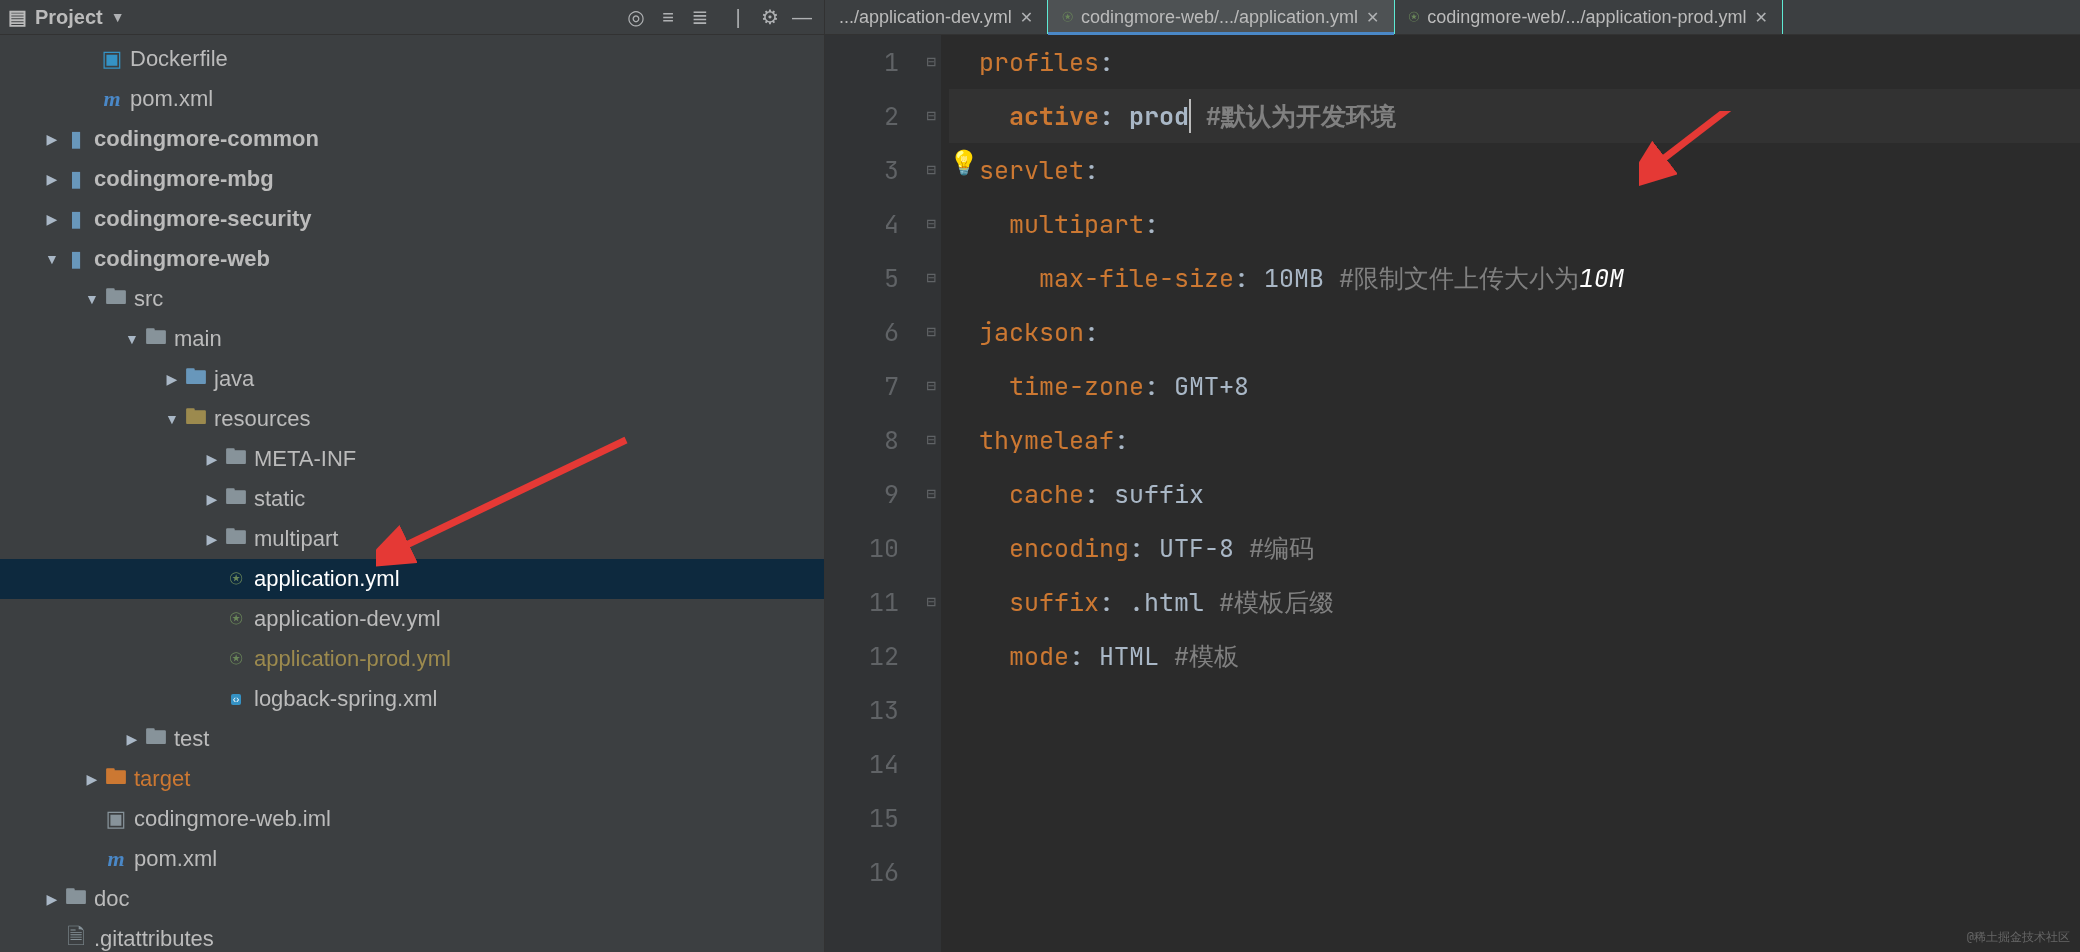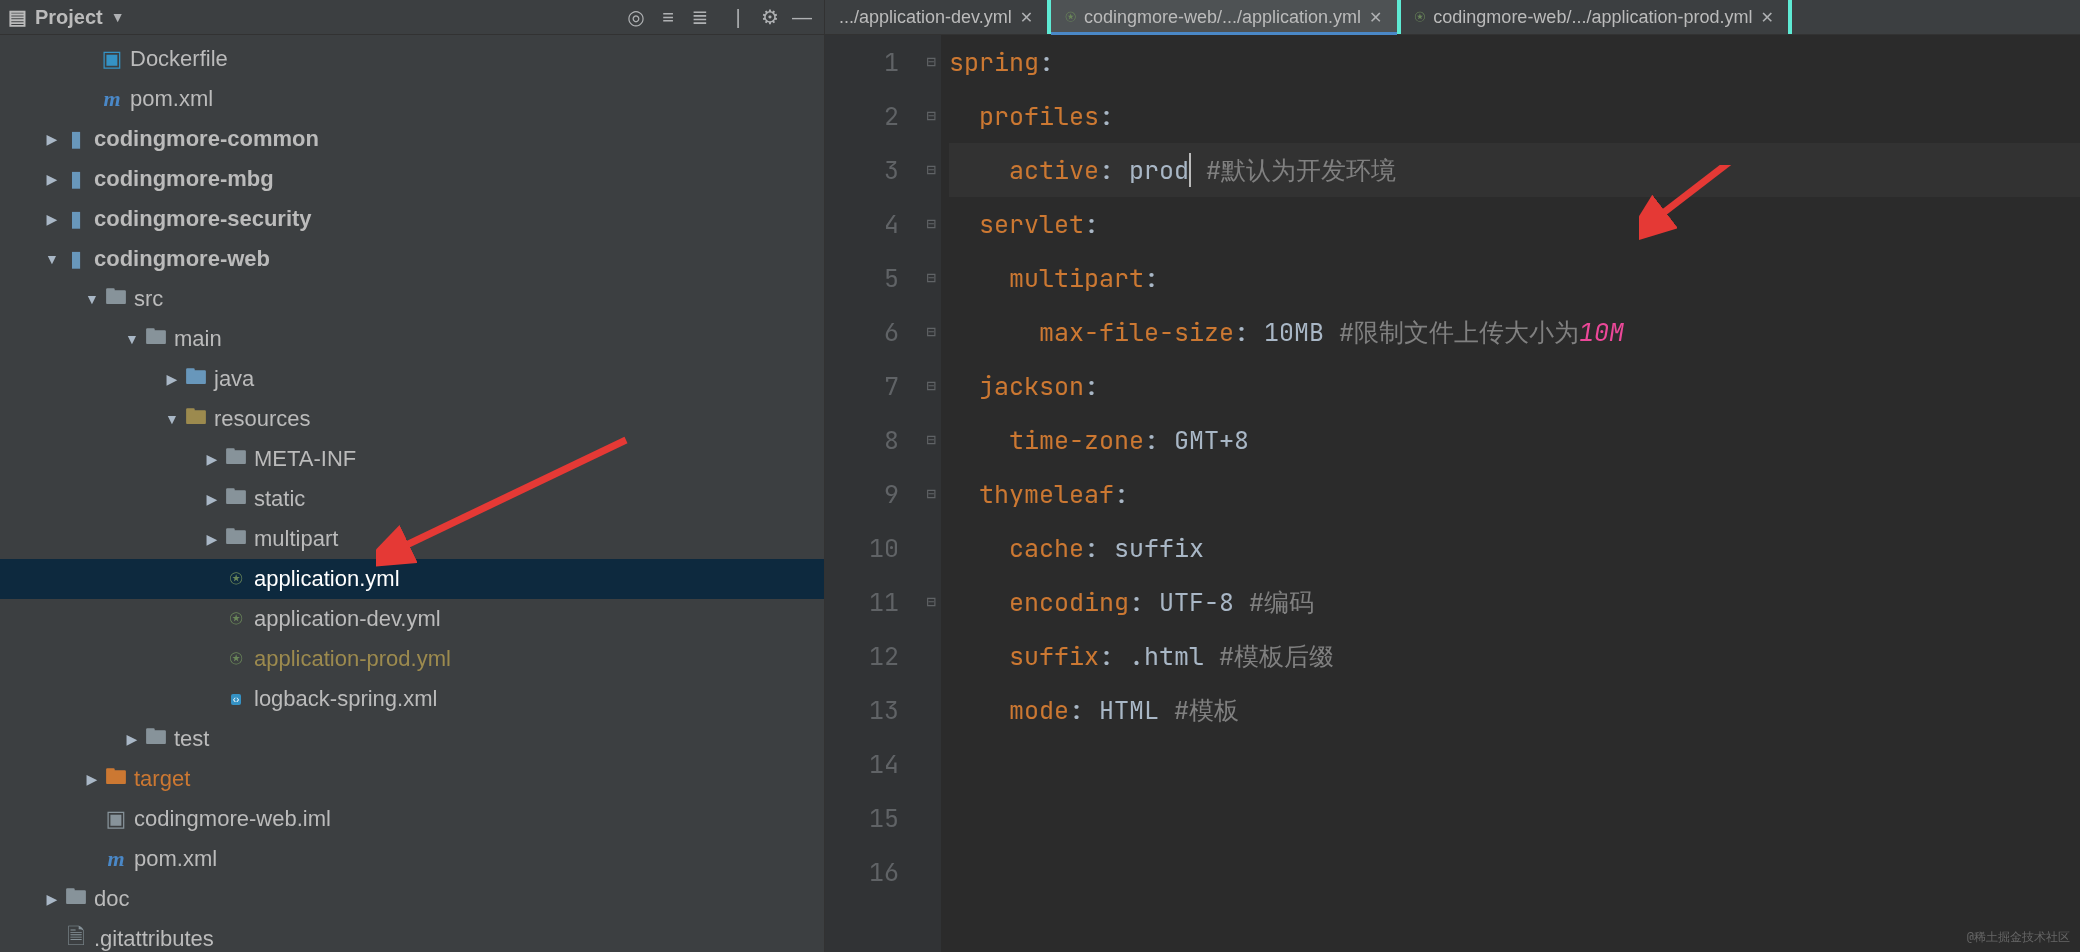--- a/index.html
+++ b/index.html
@@ -94,21 +94,21 @@
     height: 35px;
     display:flex;
     background:#3C3F41;
     border-bottom:1px solid #323232;
   }
   .tab {
     display:flex; align-items:center; gap:8px;
     padding:0 14px;
     color:#BBBBBB;
     font-size:18px;
-    border-right:4px solid #5eead4;
+    border-right:1px solid #5eead4;
     position:relative;
   }
   .tab.active {
     background:#4E5254;
     color:#BBBBBB;
   }
   .tab.active::after{
     content:""; position:absolute; left:0; right:0; bottom:-1px; height:3px; background:#4A88C7;
   }
   .tab .close { color:#AFB1B3; font-size:16px; }
@@ -131,31 +131,31 @@
   .fold-gutter .fm{ text-align:center; color:#606366; font-size:16px;}
   .code {
     flex:1; padding-left:8px; position:relative;
   }
   .code .line { height:54px; line-height:54px; white-space:pre; }
   .line.hl { background:#323232; }
   .k { color:#CC7832; }   
   .c { color:#A9B7C6; }   
   .v { color:#A9B7C6; }   
   .cm{ color:#808080; }   
-  .cmit{ color:#ec4899; font-style:italic; } 
+  .cmit{ color:#ffffff; font-style:italic; } 
   .caret {
     display:inline-block; width:2px; height:34px; background:#BBBBBB; vertical-align:middle; margin-bottom:4px;
   }
   .bulb {
     position:absolute; left:8px; top:112px; font-size:24px; color:#FFC66D;
   }
   
   .arrow-ovl { position:absolute; pointer-events:none; }
   .arrow1 { left:376px; top:430px; }
-  .arrow2-container{ position:relative; }
+  .arrow2-container{ position:relative;font-weight:bold; }
   .arrow2 { position:absolute; left:690px; top:22px; pointer-events:none;}
   .watermark{
     position:absolute; right:10px; bottom:6px; color:#666; font-size:12px;
   }
 </style>
 </head>
 <body>
 
 <div class="ide">
 
@@ -348,21 +348,20 @@
         <div class="fm"></div>
           <div class="fm"></div>
           <div class="fm"></div>
           <div class="fm"></div>
           <div class="fm"></div>
       </div>
 
       <div class="code">
         <span class="bulb">💡</span>
 
-        <div class="line"><span class="k">spring</span><span class="c">:</span></div>
         <div class="line">  <span class="k">profiles</span><span class="c">:</span></div>
         <div class="line hl arrow2-container">    <span class="k">active</span><span class="c">: </span><span class="v">prod</span><span class="caret"></span><span class="cm"> #默认为开发环境</span>
           <svg class="arrow2" width="220" height="120">
             <defs>
                 <marker id="ah2" markerWidth="10" markerHeight="10" refX="2" refY="3" orient="auto">
               <path d="M0,0 L0,6 L8,3 z" fill="#E53935"></path>
                 </marker>
               </defs>
             <line x1="210" y1="-95" x2="15" y2="55" stroke="#E53935" stroke-width="7" marker-end="url(#ah2)"></line>
           </svg>

